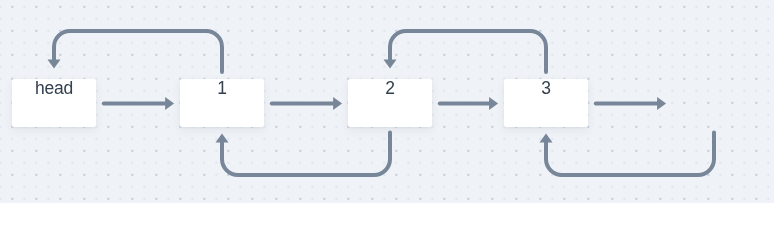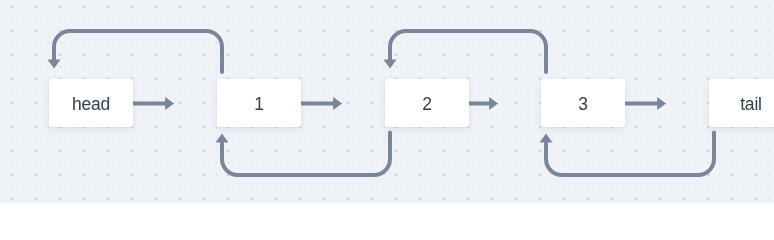--- a/index.html
+++ b/index.html
@@ -7,24 +7,24 @@
        font-family:"Liberation Sans", sans-serif;}
   #canvas{position:relative;width:774px;height:203px;
           background-color:#eff2f6;
           background-image:
             radial-gradient(circle at 1px 1px, #c6d1de 1.3px, rgba(0,0,0,0) 1.6px),
             radial-gradient(circle at 1px 1px, #e0e6ed 1.3px, rgba(0,0,0,0) 1.6px);
           background-size:24px 24px, 12px 12px;
           background-position:11.3px 5.8px, -0.7px 5.8px;}
   .node{position:absolute;background:#ffffff;border-radius:2px;
         box-shadow:0 1px 2px rgba(80,100,130,0.07), 0 3px 8px rgba(80,100,130,0.09);
-        display:flex;align-items:center;justify-content:center;
+        display:flex;align-items:flex-start;justify-content:center;
         color:#33404e;font-size:17.5px;letter-spacing:-0.2px;
         line-height:1;box-sizing:border-box;
-        filter:opacity(1);margin-left:37px;}
+        filter:opacity(1);}
   .node > span{position:relative;top:1.3px;}
   svg.edges{position:absolute;left:0;top:0;width:774px;height:203px;}
 </style>
 </head>
 <body>
 
 <div id="canvas">
   <svg class="edges" viewBox="0 0 774 203">
     <g id="edge-layer" fill="none" stroke="#78869a" stroke-width="4" stroke-linecap="round">
         <path d="M 103.8 103.5 L 166.1 103.5" stroke="#78869a" stroke-width="4" fill="none" stroke-linecap="round"></path>
@@ -50,16 +50,13 @@
     </div>
   <div class="node" style="left: 180px; top: 79px; width: 84px; height: 48px;">
       <span>1</span>
     </div>
   <div class="node" style="left: 348px; top: 79px; width: 84px; height: 48px;">
       <span>2</span>
     </div>
   <div class="node" style="left: 504px; top: 79px; width: 84px; height: 48px;">
       <span>3</span>
     </div>
-  <div class="node" style="left: 672px; top: 79px; width: 84px; height: 48px;">
-      <span>tail</span>
-    </div>
 </div>
 
 </body></html>

